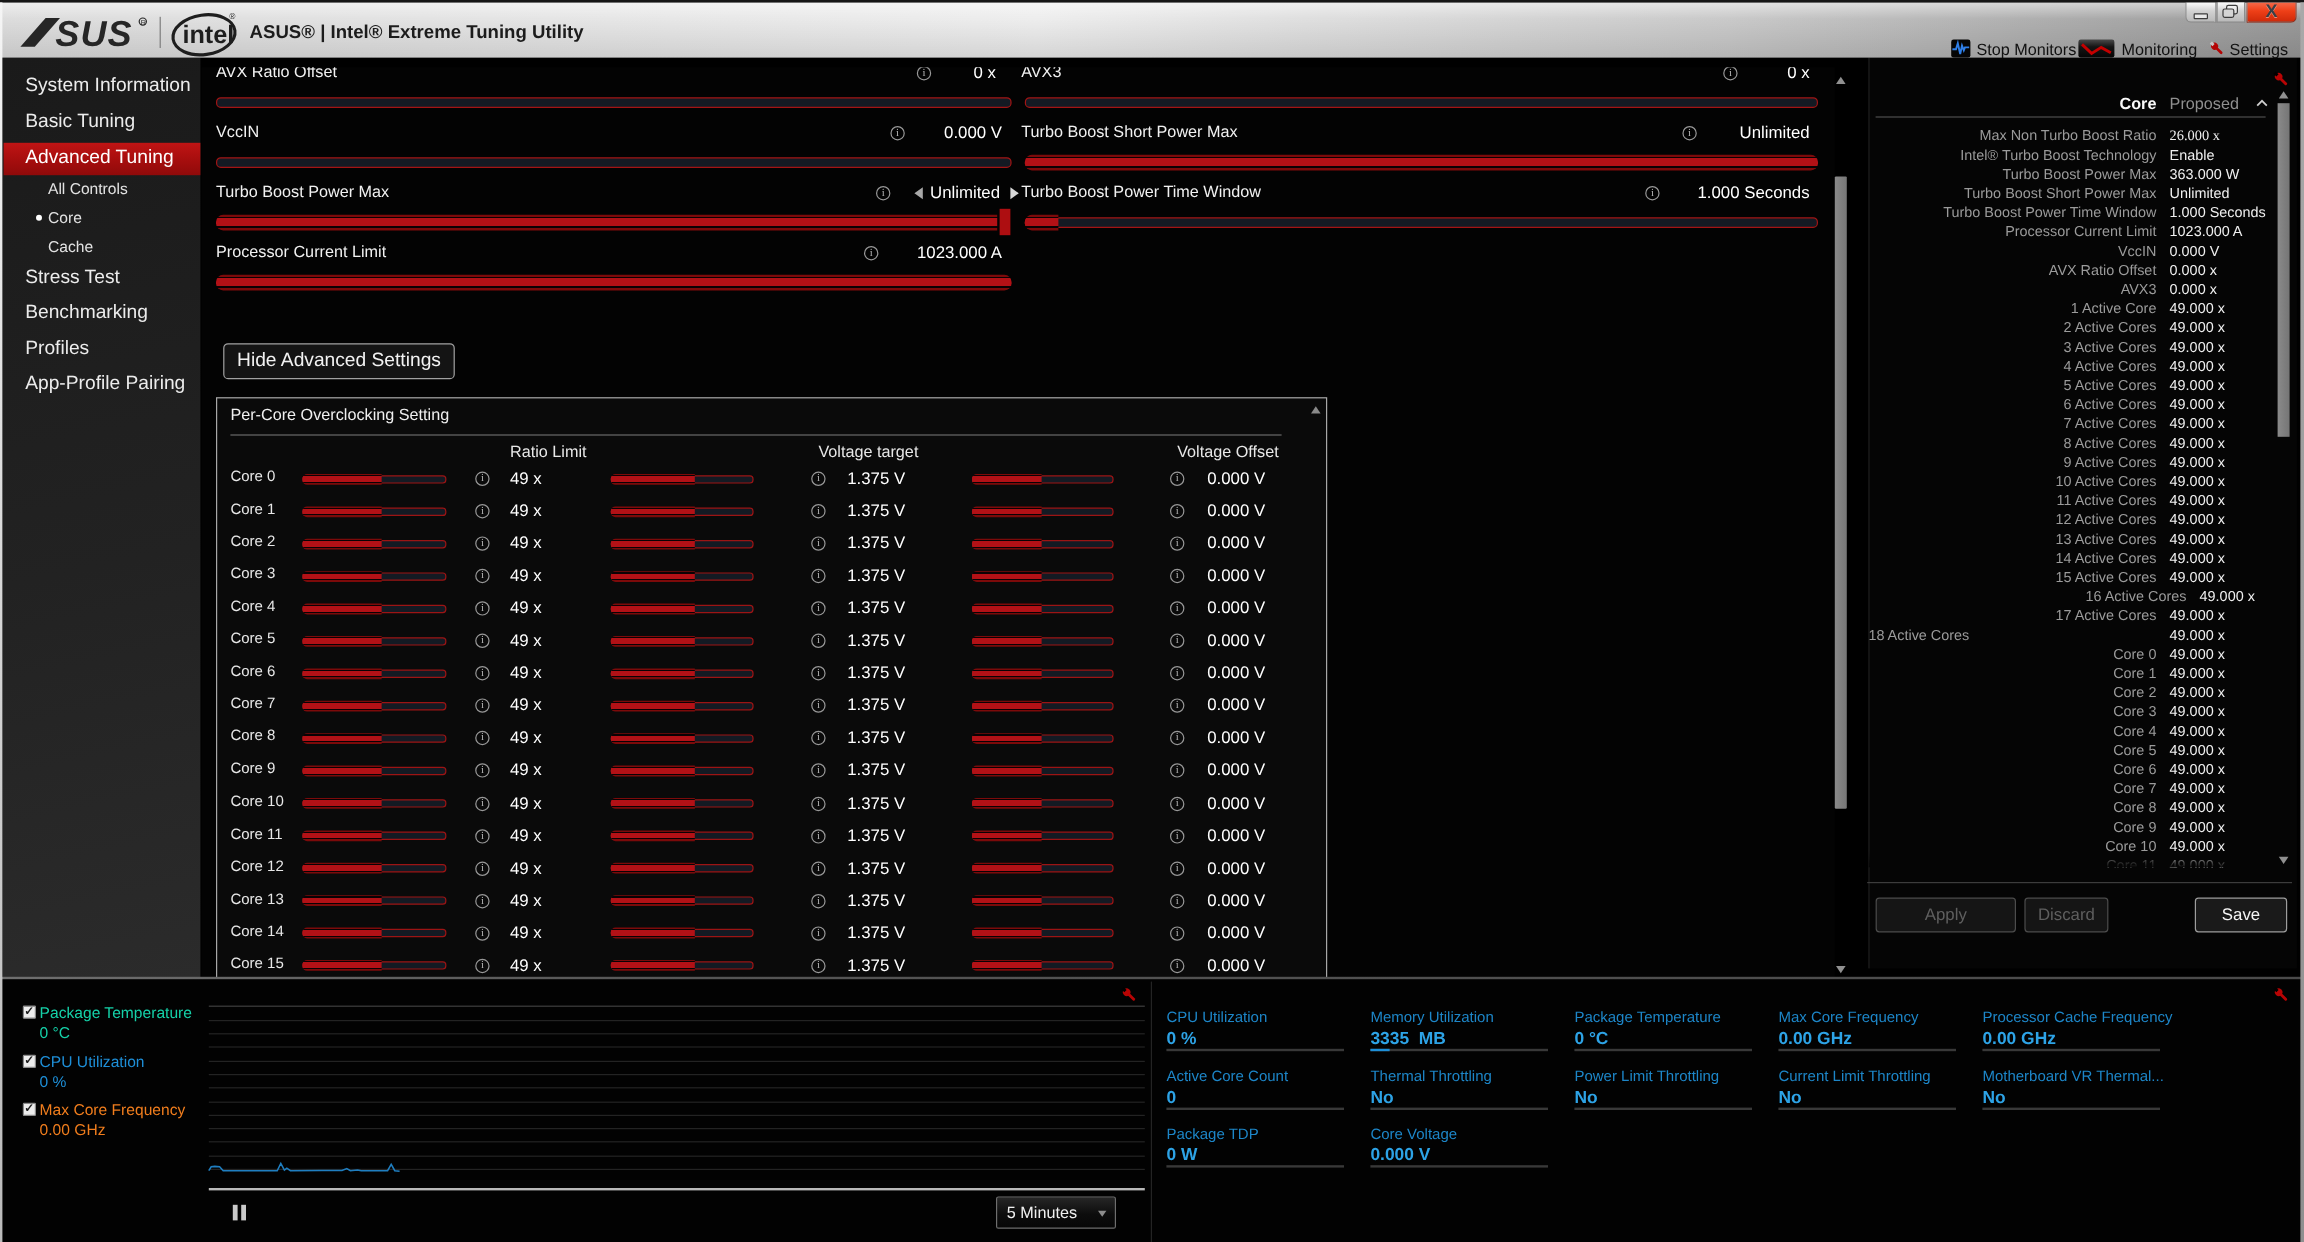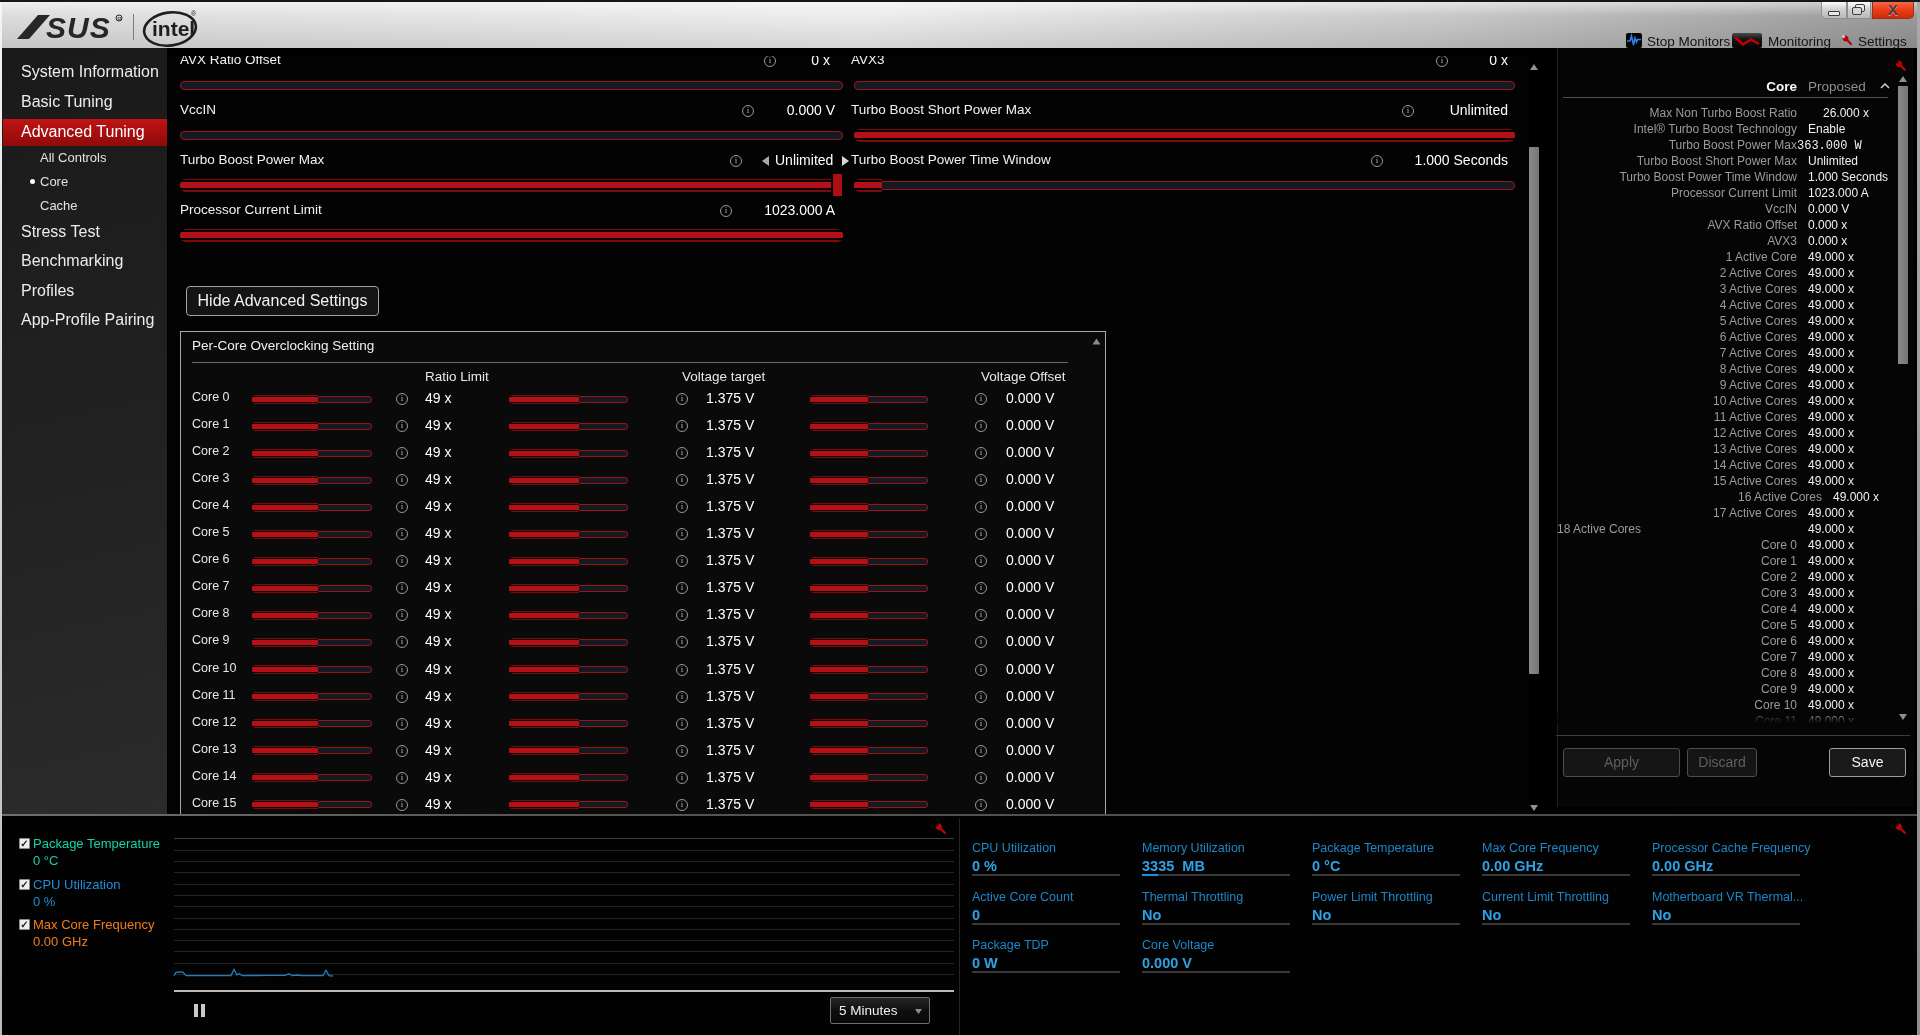--- a/index.html
+++ b/index.html
@@ -30,20 +30,21 @@
       </svg>
     </div>
     <div style="left:133px;top:12px;width:1px;height:26px;background:#7d7d7d;"></div>
     <div style="left:142px;top:4px;width:58px;height:44px;">
       <svg width="58" height="44" viewBox="0 0 58 44">
         <ellipse cx="28" cy="23" rx="26" ry="16.5" fill="none" stroke="#1e1e1e" stroke-width="2.6" transform="rotate(-8 28 23)"></ellipse>
         <text x="10" y="30" font-family="Liberation Sans" font-weight="bold" font-size="21" fill="#1e1e1e">intel</text>
         <text x="49" y="10" font-size="7" fill="#1e1e1e">®</text>
       </svg>
     </div>
+    <div style="left:208px;top:17px;width:600px;height:22px;font-size:15.5px;font-weight:bold;color:#1c1c1c;">ASUS® | Intel® Extreme Tuning Utility</div>
     <div style="left:1821px;top:0px;width:26px;height:17px;background:linear-gradient(#fdfdfd,#d2d2d2 45%,#b9b9b9);border:1px solid #8e8e8e;border-top:0;border-bottom-left-radius:5px;">
       <div style="left:6px;top:9px;width:12px;height:5px;background:#e8e8e8;border:1.5px solid #3c3c3c;border-radius:1px;"></div>
     </div>
     <div style="left:1847px;top:0px;width:24px;height:17px;background:linear-gradient(#fdfdfd,#d2d2d2 45%,#b9b9b9);border:1px solid #8e8e8e;border-top:0;">
       <div style="left:7px;top:2px;width:10px;height:8px;border:1.5px solid #3c3c3c;border-radius:2px;background:rgba(255,255,255,.35);"></div>
       <div style="left:4px;top:5px;width:10px;height:8px;border:1.5px solid #3c3c3c;border-radius:2px;background:#d5d5d5;"></div>
     </div>
     <div style="left:1872px;top:0px;width:42px;height:17px;background:linear-gradient(#f4694a,#ee3f17 45%,#cf2a0a);border:1px solid #8e3322;border-top:0;border-bottom-right-radius:5px;color:#3a3f46;font-weight:bold;font-size:15px;text-align:center;line-height:15px;text-shadow:0 1px 0 rgba(255,255,255,.45);">X</div>
     <div style="left:1626px;top:31px;width:16px;height:15px;background:#050505;border-radius:2px;">
       <svg width="16" height="15" viewBox="0 0 16 15">
@@ -370,23 +371,23 @@
   </div>
 <div style="left:1557px;top:79px;width:240px;height:16px;font-size:13.5px;font-weight:bold;color:#fafafa;text-align:right;">Core</div>
 <div style="left:1808px;top:79px;width:60px;height:16px;font-size:13.5px;color:#8f8f8f;">Proposed</div>
 <div style="left:1880px;top:82px;width:10px;height:8px;">
     <svg width="10" height="8">
       <path d="M1 6 L5 2 L9 6" fill="none" stroke="#cfcfcf" stroke-width="1.5"></path>
     </svg>
   </div>
 <div style="left:1563px;top:97px;width:325px;height:1px;background:#4f4f4f;"></div>
 <div style="left:1557px;top:100px;width:345px;height:623px;overflow:hidden;">
-    <div class="rrow" style="left:0;top:4.7px;"><span style="display:inline-block;width:240px;text-align:right;">Max Non Turbo Boost Ratio</span><span style="margin-left:26px;"><b>26.000 x</b></span></div>
+    <div class="rrow" style="left:0;top:4.7px;"><span style="display:inline-block;width:240px;text-align:right;">Max Non Turbo Boost Ratio</span><span style="margin-left:11px;font-family:Liberation Serif, serif;"><b>26.000 x</b></span></div>
     <div class="rrow" style="left:0;top:20.7156px;"><span style="display:inline-block;width:240px;text-align:right;">Intel® Turbo Boost Technology</span><span style="margin-left:11px;"><b>Enable</b></span></div>
-    <div class="rrow" style="left:0;top:36.7312px;"><span style="display:inline-block;width:240px;text-align:right;">Turbo Boost Power Max</span><span style="margin-left:0;font-family:Liberation Mono, monospace;"><b>363.000 W</b></span></div>
+    <div class="rrow" style="left:0;top:36.7312px;"><span style="display:inline-block;width:240px;text-align:right;">Turbo Boost Power Max</span><span style="margin-left:11px;"><b>363.000 W</b></span></div>
     <div class="rrow" style="left:0;top:52.7468px;"><span style="display:inline-block;width:240px;text-align:right;">Turbo Boost Short Power Max</span><span style="margin-left:11px;"><b>Unlimited</b></span></div>
     <div class="rrow" style="left:0;top:68.7624px;"><span style="display:inline-block;width:240px;text-align:right;">Turbo Boost Power Time Window</span><span style="margin-left:11px;"><b>1.000 Seconds</b></span></div>
     <div class="rrow" style="left:0;top:84.778px;"><span style="display:inline-block;width:240px;text-align:right;">Processor Current Limit</span><span style="margin-left:11px;"><b>1023.000 A</b></span></div>
     <div class="rrow" style="left:0;top:100.7936px;"><span style="display:inline-block;width:240px;text-align:right;">VccIN</span><span style="margin-left:11px;"><b>0.000 V</b></span></div>
     <div class="rrow" style="left:0;top:116.80919999999999px;"><span style="display:inline-block;width:240px;text-align:right;">AVX Ratio Offset</span><span style="margin-left:11px;"><b>0.000 x</b></span></div>
     <div class="rrow" style="left:0;top:132.82479999999998px;"><span style="display:inline-block;width:240px;text-align:right;">AVX3</span><span style="margin-left:11px;"><b>0.000 x</b></span></div>
     <div class="rrow" style="left:0;top:148.8404px;"><span style="display:inline-block;width:240px;text-align:right;">1 Active Core</span><span style="margin-left:11px;"><b>49.000 x</b></span></div>
     <div class="rrow" style="left:0;top:164.856px;"><span style="display:inline-block;width:240px;text-align:right;">2 Active Cores</span><span style="margin-left:11px;"><b>49.000 x</b></span></div>
     <div class="rrow" style="left:0;top:180.87159999999997px;"><span style="display:inline-block;width:240px;text-align:right;">3 Active Cores</span><span style="margin-left:11px;"><b>49.000 x</b></span></div>
     <div class="rrow" style="left:0;top:196.88719999999998px;"><span style="display:inline-block;width:240px;text-align:right;">4 Active Cores</span><span style="margin-left:11px;"><b>49.000 x</b></span></div>

